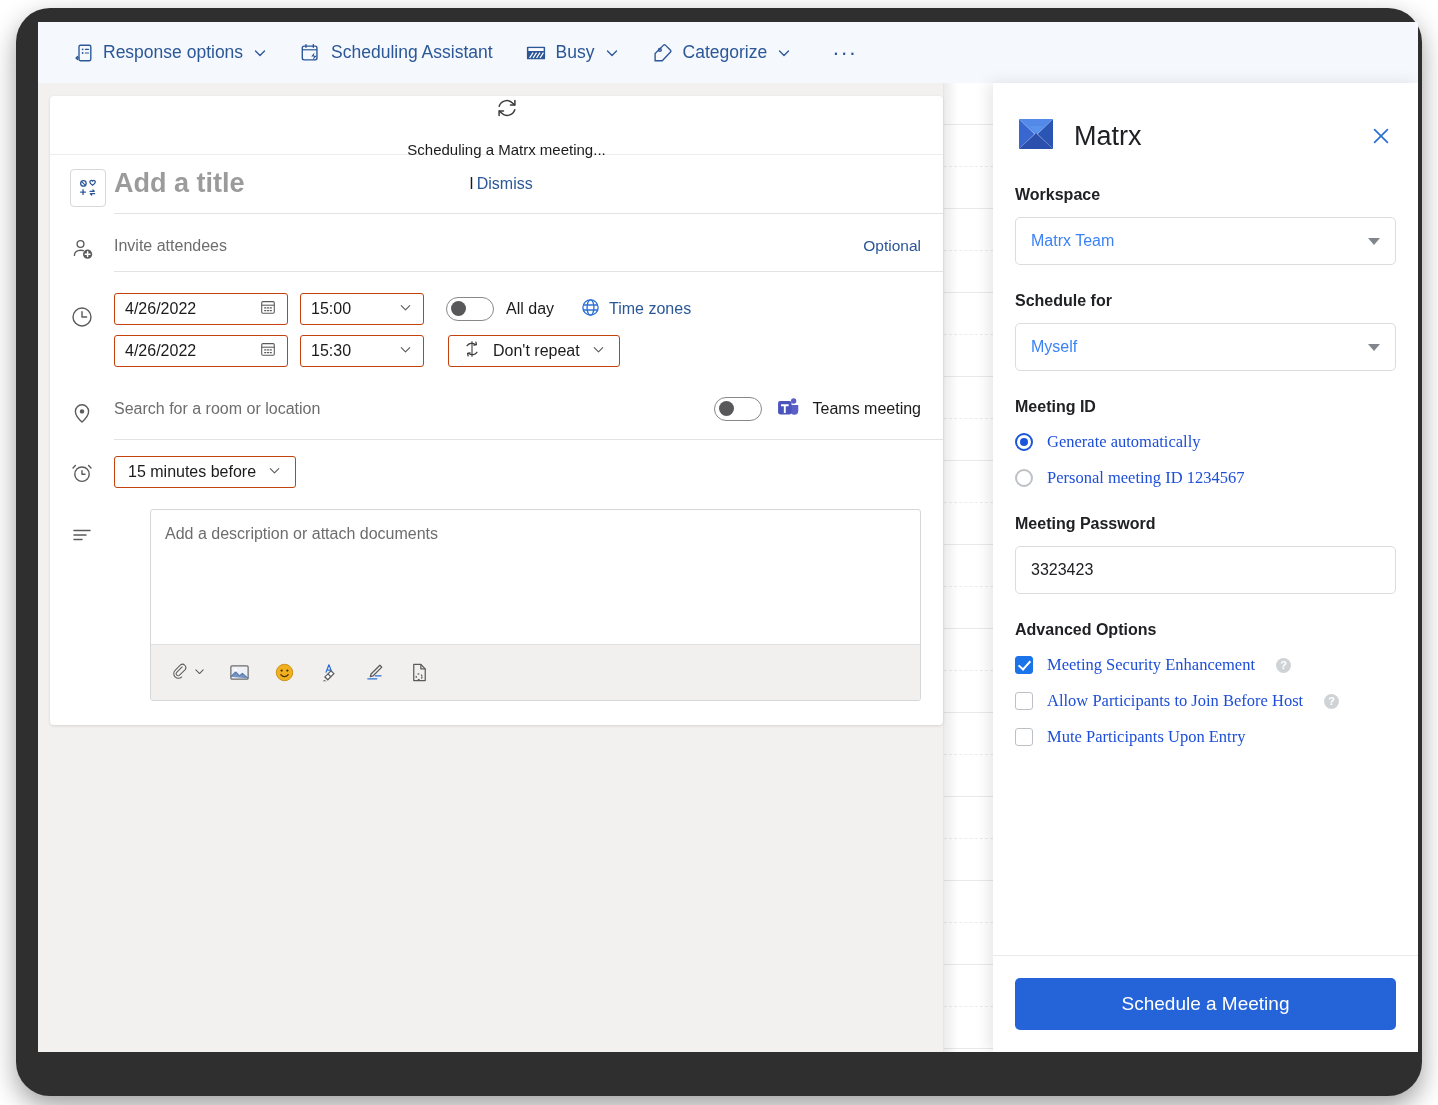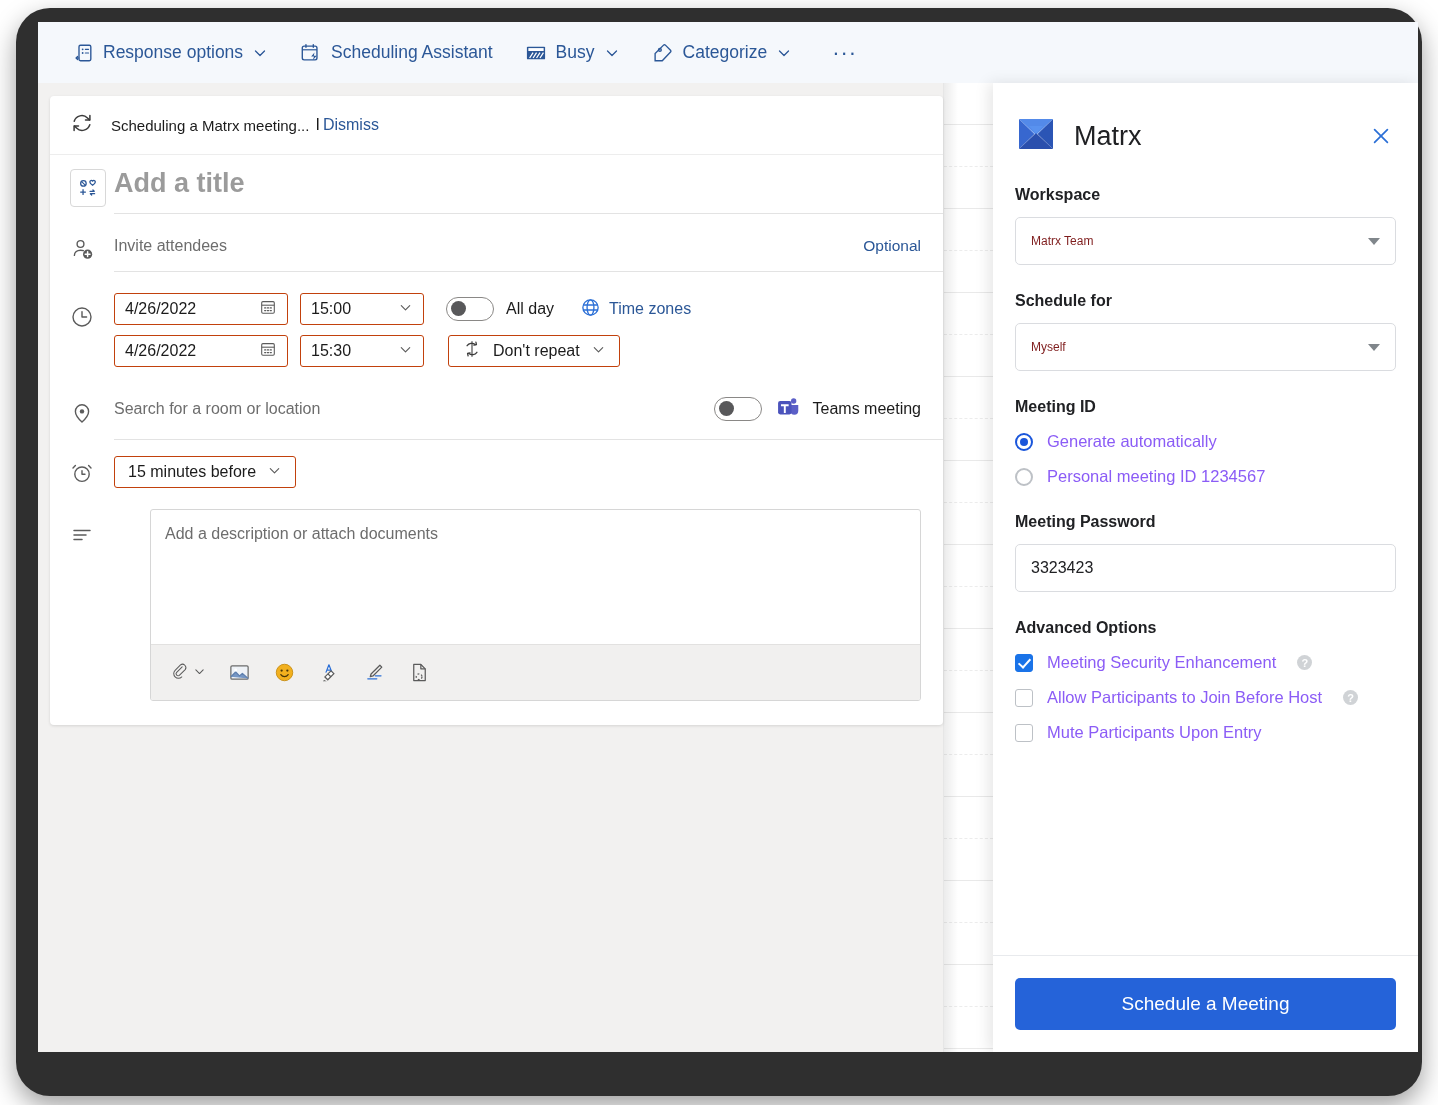--- a/index.html
+++ b/index.html
@@ -90,20 +90,21 @@
     border-radius: 4px;
     box-shadow: 0 1px 3px rgba(0,0,0,0.12);
   }
 
   #notice {
     display: flex; align-items: center;
     height: 58px;
     padding-left: 20px;
     border-bottom: 1px solid #ededed;
     gap: 17px;
+    flex-direction: column;
   }
   #notice .txt { font-size: 15px; color: #1b1b1b; }
   #notice .sep { color: #1b1b1b; }
   #notice a { color: #2b5797; text-decoration: none; cursor: pointer; }
 
   .frow {
     display: flex; align-items: flex-start;
     padding-left: 20px;
     position: relative;
   }
@@ -229,21 +230,21 @@
     display:flex; align-items:center; justify-content:center;
   }
 
   .sec-title {
     font-size: 16px; font-weight: bold; color: #202124;
     margin: 27px 0 13px 0;
   }
   .select {
     height: 46px; border: 1px solid #dadce0; border-radius: 5px;
     display: flex; align-items: center; justify-content: space-between;
-    padding: 0 15px; font-size: 12px; color: #7f1d1d;
+    padding: 0 15px; font-size: 16px; color: #3b82f6;
     cursor: pointer; background: #fff;
   }
   .select .tri {
     width:0;height:0;border-left:6px solid transparent;border-right:6px solid transparent;
     border-top:7px solid #80868b;
   }
   .textinput {
     height: 46px; border: 1px solid #dadce0; border-radius: 5px;
     display: flex; align-items: center;
     padding: 0 15px; font-size: 16px; color: #202124;
@@ -257,21 +258,21 @@
   .radio {
     width: 18px; height: 18px; border-radius: 50%;
     border: 2px solid #bdc1c6; box-sizing: border-box;
     flex: none; position: relative; background:#fff;
   }
   .radio.on { border-color: #1a56db; }
   .radio.on::after {
     content:""; position:absolute; left:3px; top:3px;
     width:8px; height:8px; border-radius:50%; background:#1a56db;
   }
-  .radio-lbl, .check-lbl { font-size: 16.5px; color: #8b5cf6; }
+  .radio-lbl, .check-lbl { font-size: 16.5px; color: #1d4ed8; font-family: Liberation Serif, serif; }
 
   .check {
     width: 18px; height: 18px; border-radius: 3px;
     border: 1.5px solid #bdc1c6; box-sizing: border-box;
     flex: none; background:#fff; position: relative;
   }
   .check.on { background: #1a73e8; border-color: #1a73e8; }
   .check.on::after {
     content:""; position:absolute; left:5px; top:1px;
     width:5px; height:10px; border:solid #fff;

